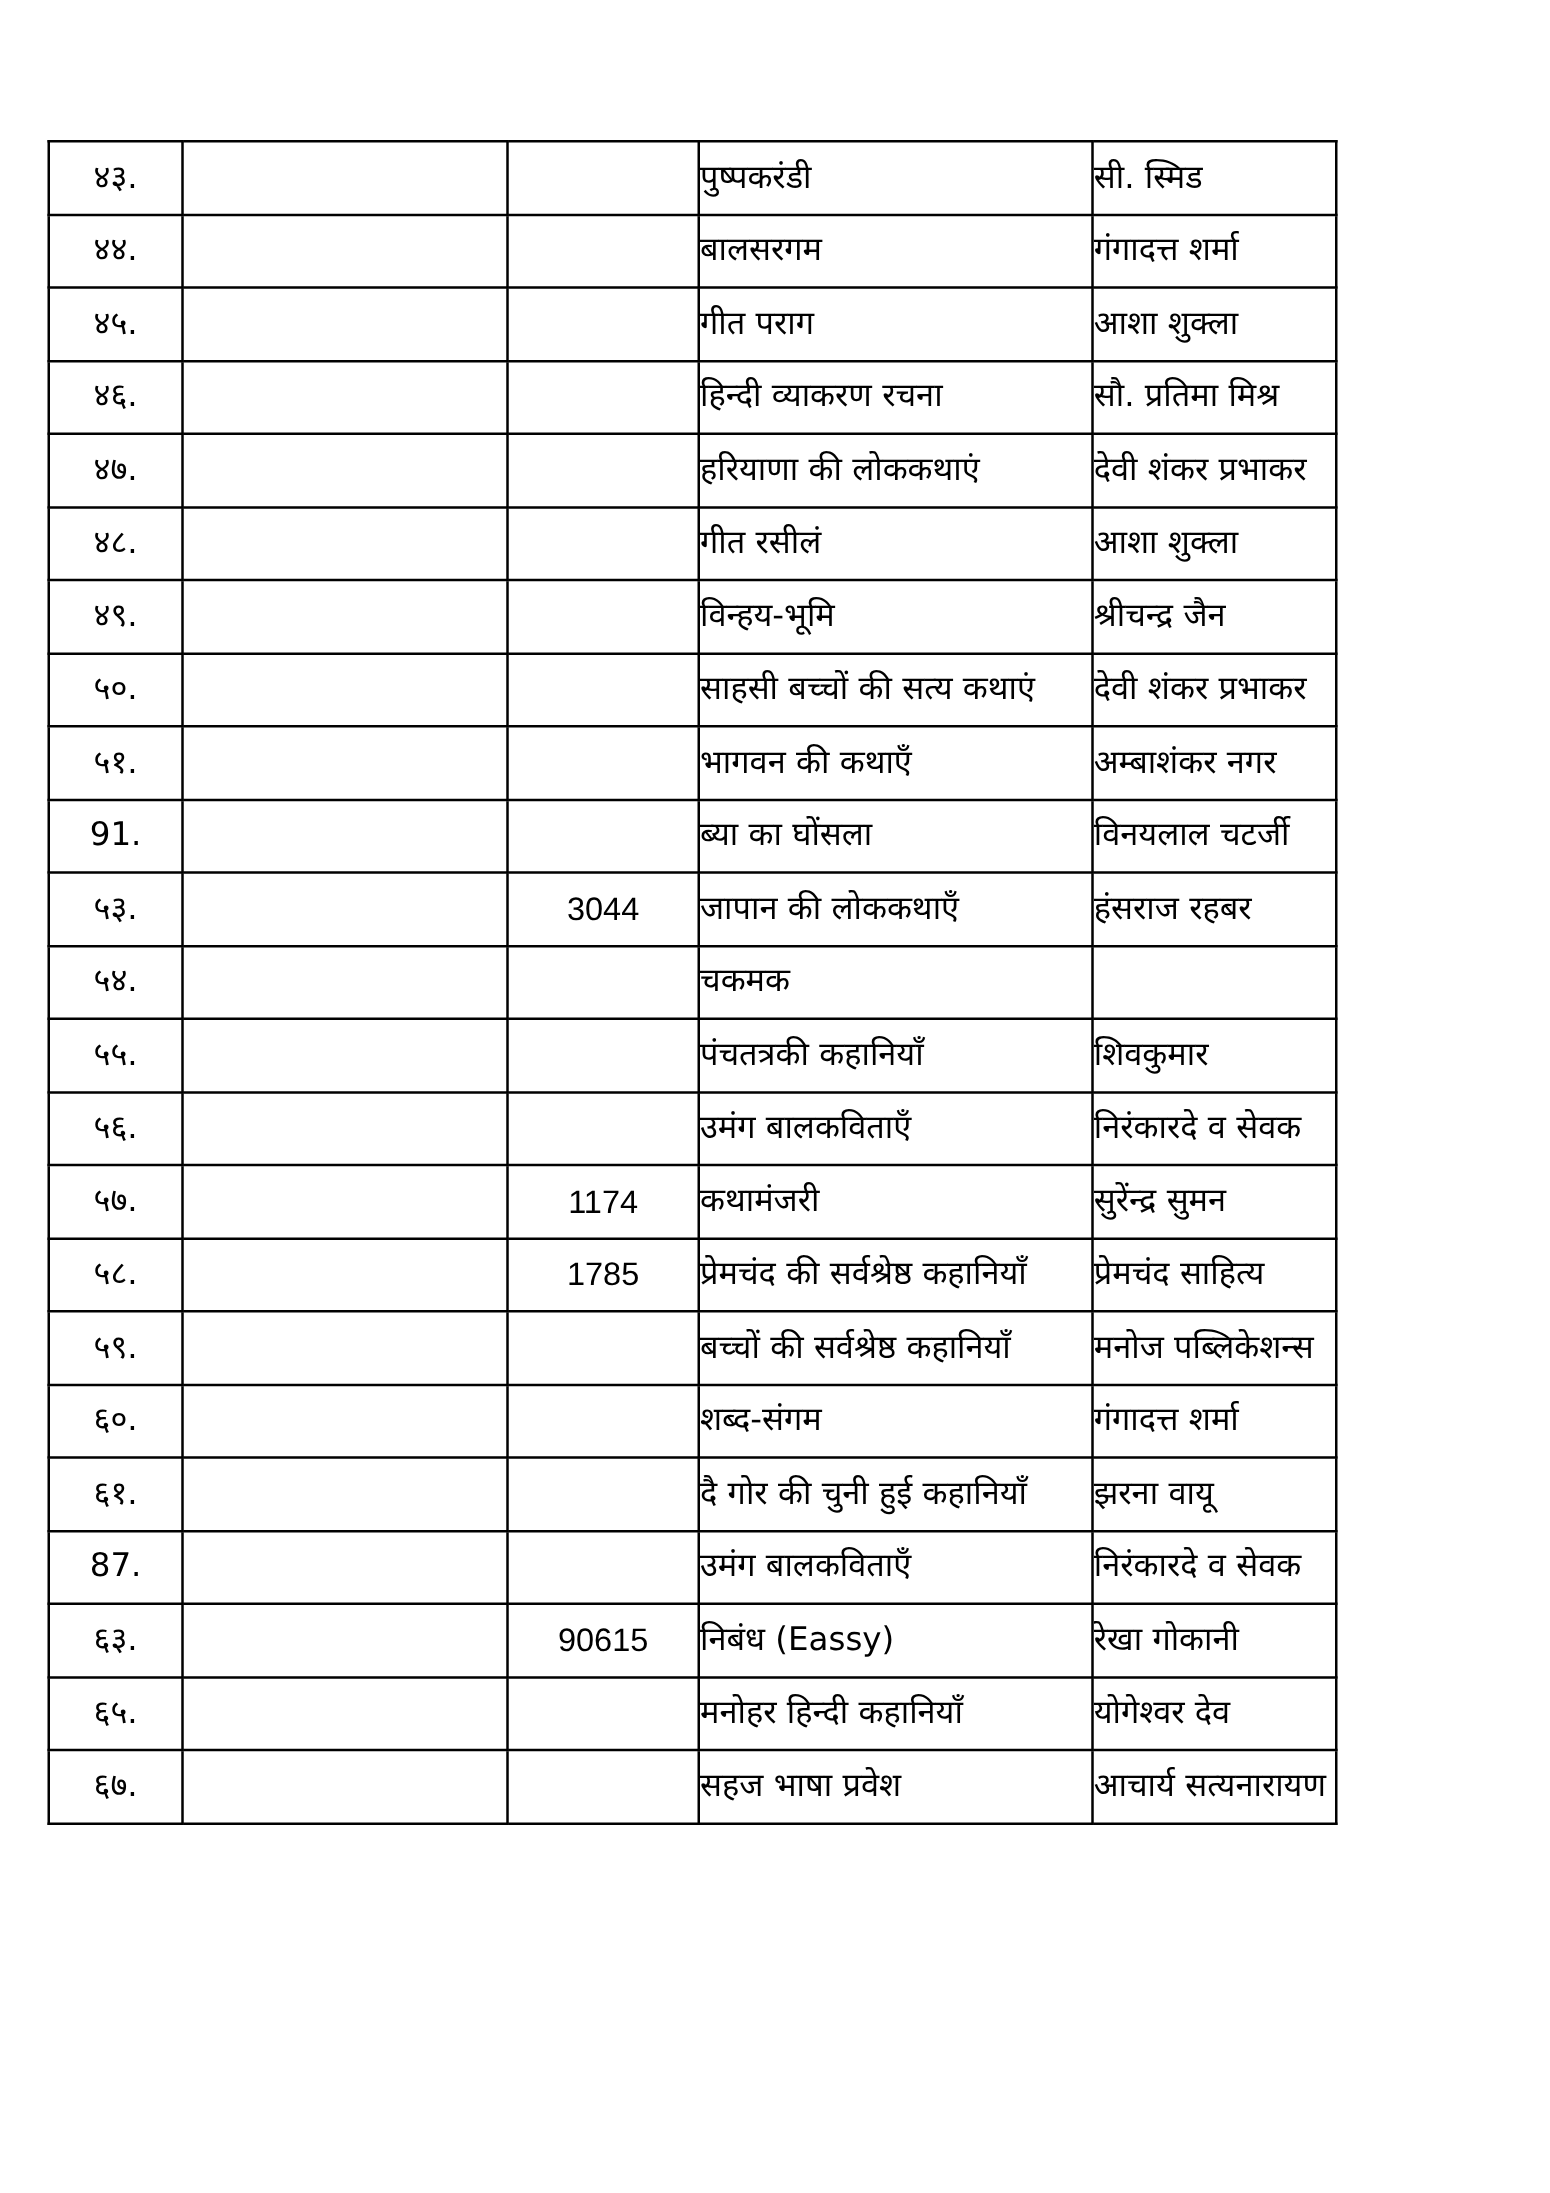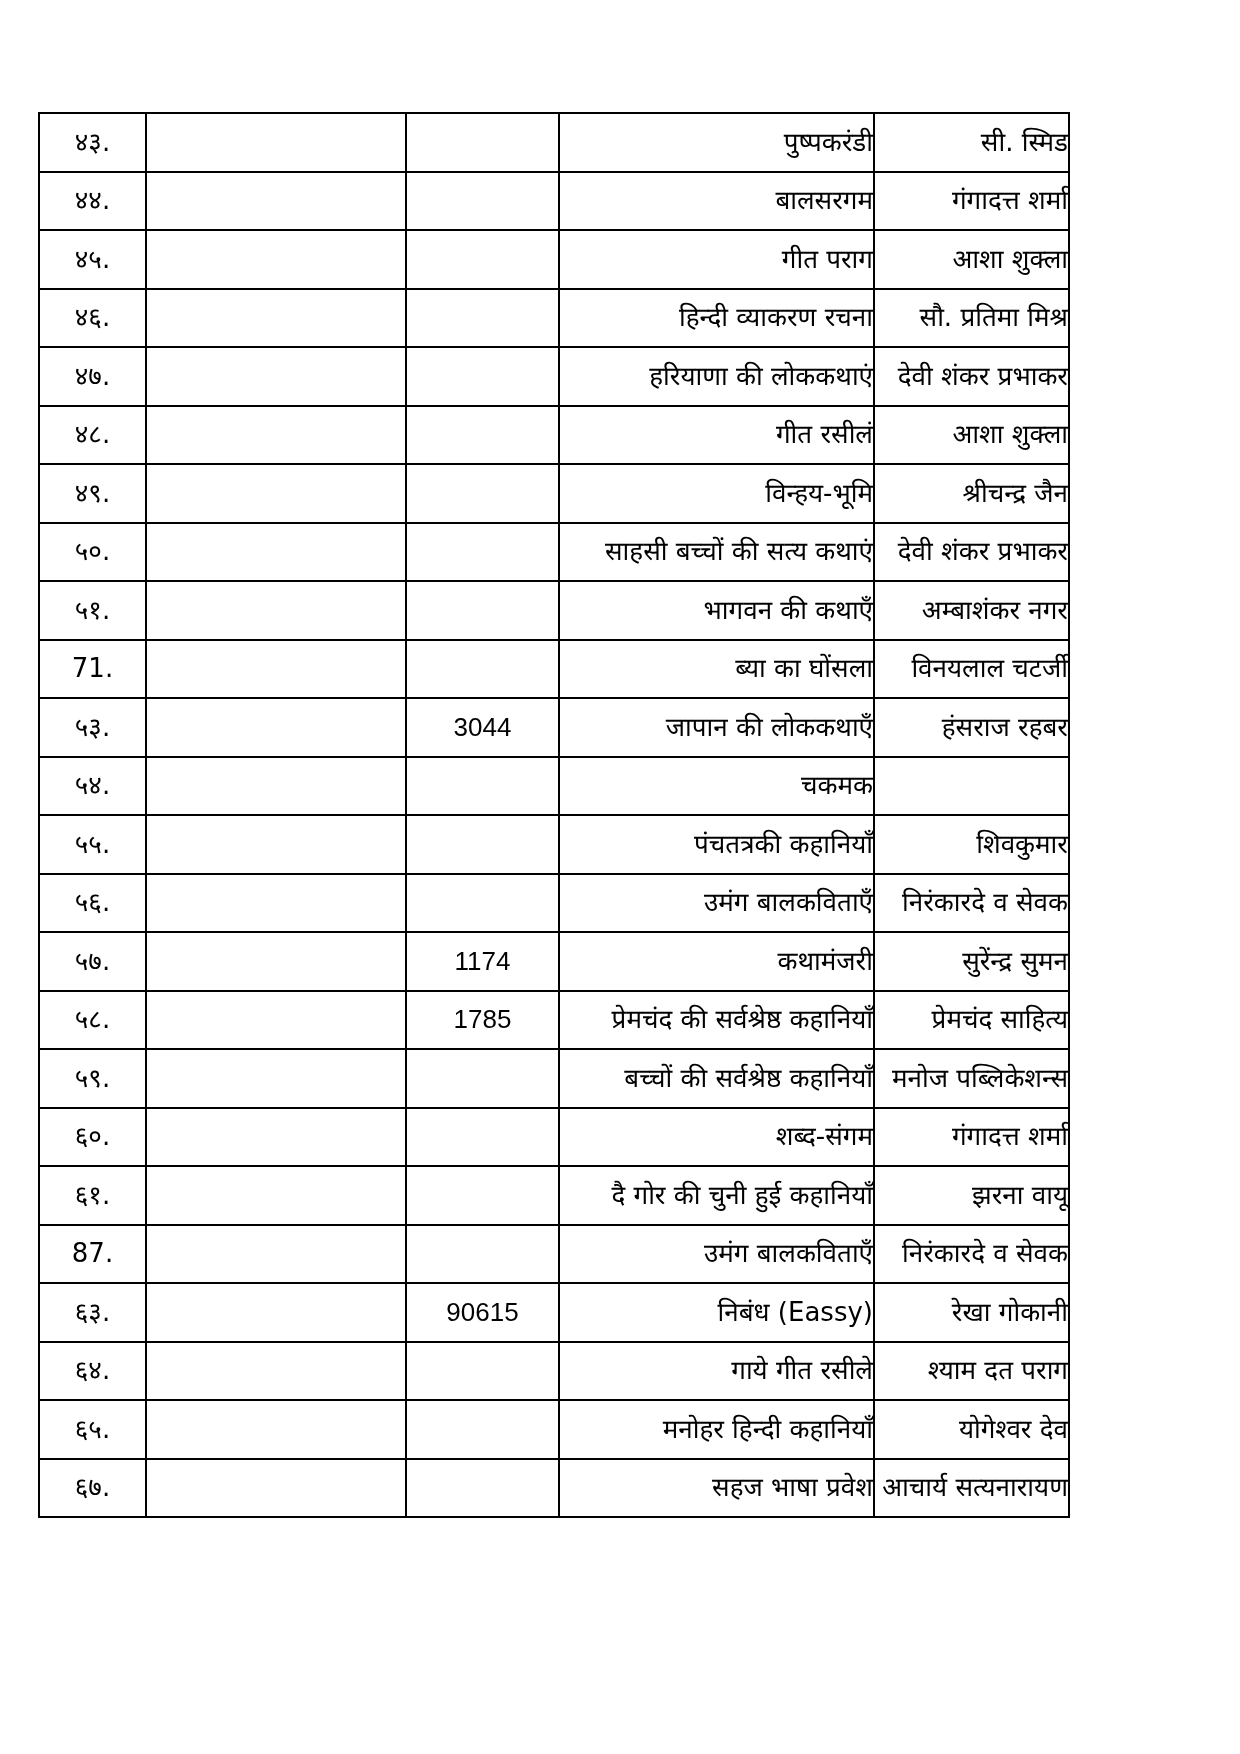--- a/index.html
+++ b/index.html
@@ -49,21 +49,21 @@
   td.c-serial {
     text-align: center;
     font-size: 25px;
   }
   td.c-number {
     text-align: center;
     font-family: Liberation Sans, sans-serif;
     font-size: 27px;
   }
   td.c-title, td.c-author {
-    text-align: right;
+    text-align: left;
     padding-left: 5px;
     padding-right: 3px;
   }
 </style>
 </head>
 <body>
 
 <div class="page">
   <table class="book-list">
     <colgroup>
@@ -140,21 +140,21 @@
 
   <tr>
     <td class="c-serial">५१.</td>
     <td class="c-blank"></td>
     <td class="c-number"></td>
     <td class="c-title">भागवन की कथाएँ</td>
     <td class="c-author">अम्बाशंकर नगर</td>
   </tr>
 
   <tr>
-    <td class="c-serial">71.</td>
+    <td class="c-serial">91.</td>
     <td class="c-blank"></td>
     <td class="c-number"></td>
     <td class="c-title">ब्या का घोंसला</td>
     <td class="c-author">विनयलाल चटर्जी</td>
   </tr>
 
   <tr>
     <td class="c-serial">५३.</td>
     <td class="c-blank"></td>
     <td class="c-number">3044</td>
@@ -235,27 +235,20 @@
   </tr>
 
   <tr>
     <td class="c-serial">६३.</td>
     <td class="c-blank"></td>
     <td class="c-number">90615</td>
     <td class="c-title">निबंध (Eassy)</td>
     <td class="c-author">रेखा गोकानी</td>
   </tr>
 
-  <tr>
-    <td class="c-serial">६४.</td>
-    <td class="c-blank"></td>
-    <td class="c-number"></td>
-    <td class="c-title">गाये गीत रसीले</td>
-    <td class="c-author">श्याम दत पराग</td>
-  </tr>
 
   <tr>
     <td class="c-serial">६५.</td>
     <td class="c-blank"></td>
     <td class="c-number"></td>
     <td class="c-title">मनोहर हिन्दी कहानियाँ</td>
     <td class="c-author">योगेश्वर देव</td>
   </tr>
 
 

